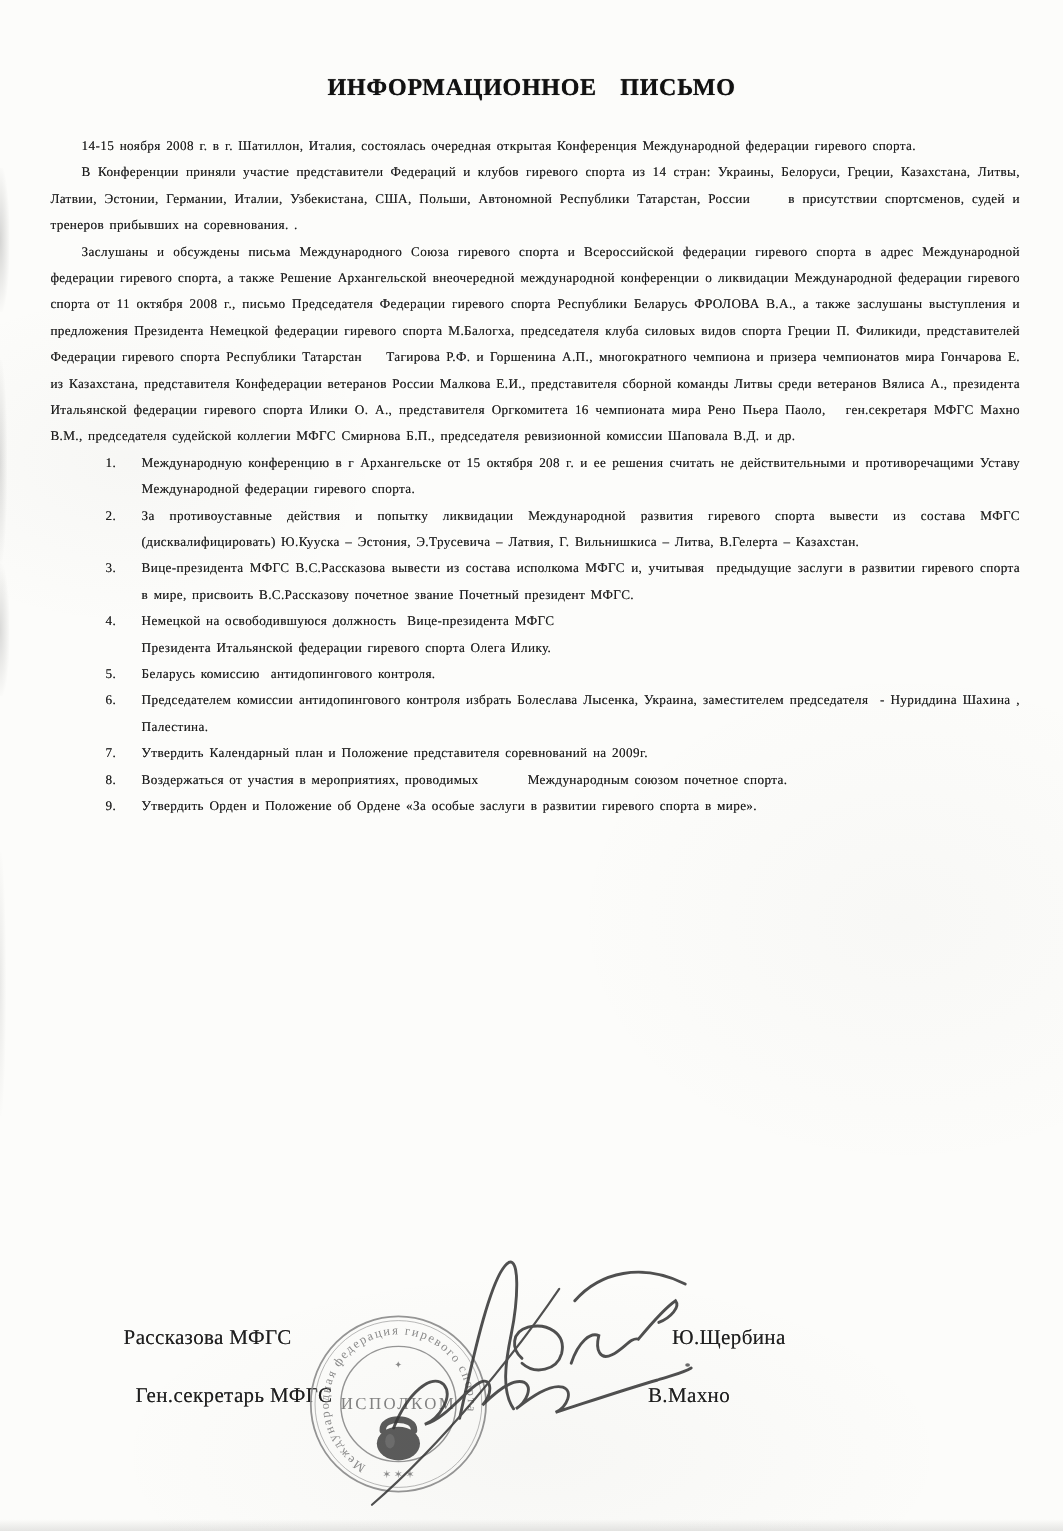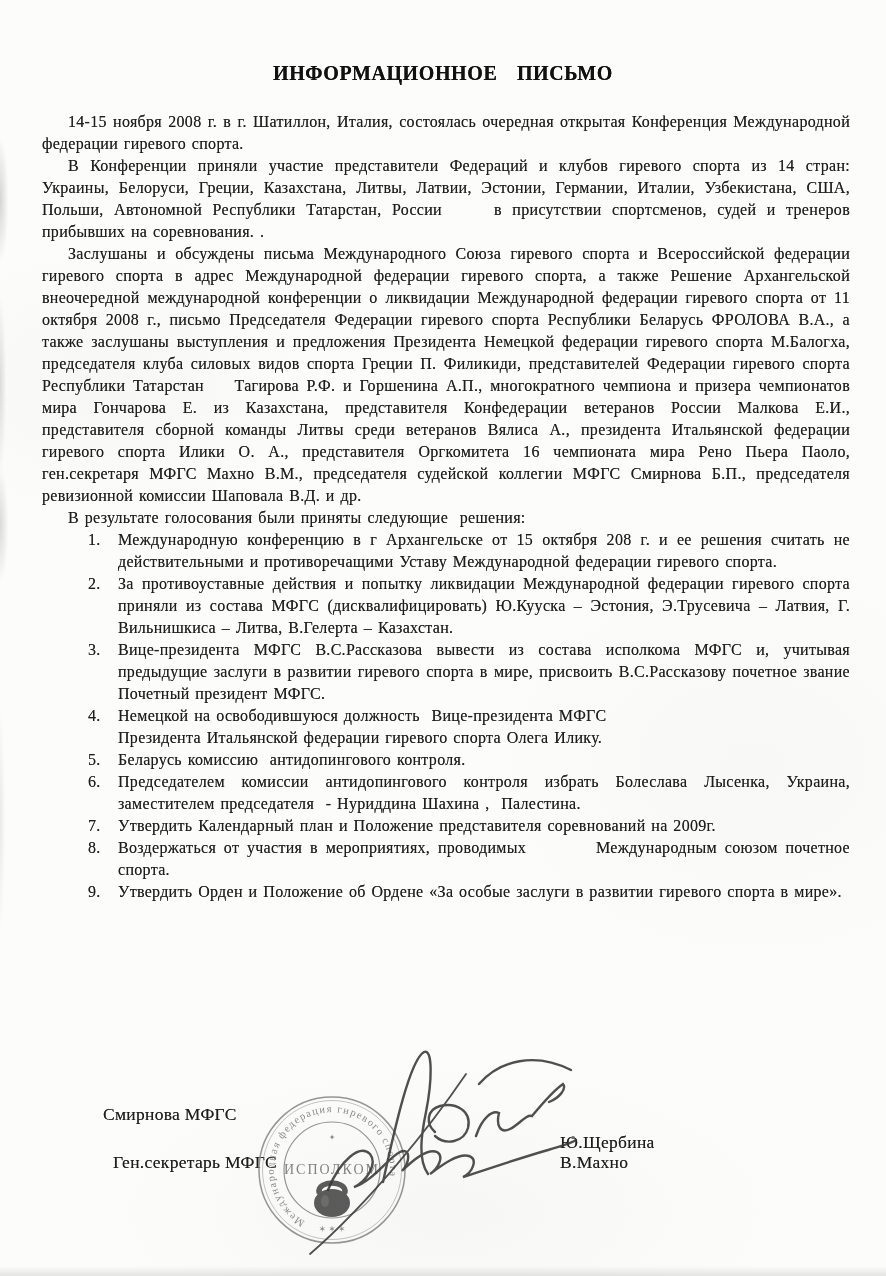--- a/index.html
+++ b/index.html
@@ -22,21 +22,21 @@
     text-align:center;
     font-size:20px;
     font-weight:bold;
     letter-spacing:0.6px;
     word-spacing:14px;
     color:#111;
     text-shadow:0 0 0.6px #222;
   }
   .body{
     padding:26px 36px 0 42px;
-    font-size:16px;
+    font-size:11px;
     line-height:22px;
     letter-spacing:0.3px;
     word-spacing:1.5px;
     text-shadow:0 0 0.5px rgba(30,30,30,0.65);
   }
   .para{
     margin:0;
     text-align:justify;
     text-indent:26px;
     white-space:pre-wrap;
@@ -60,23 +60,23 @@
     white-space:pre-wrap;
   }
   .sig{
     position:absolute;
     font-size:17.5px;
     letter-spacing:0.3px;
     text-shadow:0 0 0.5px rgba(30,30,30,0.65);
     white-space:nowrap;
   }
   .sig.l1{left:103px;top:1104px;}
-  .sig.n1{left:560px;top:1104px;margin-top:28px;}
+  .sig.n1{left:560px;top:1104px;}
   .sig.l2{left:113px;top:1152px;}
-  .sig.n2{left:560px;top:1152px;}
+  .sig.n2{left:540px;top:1152px;}
   .stamp{
     position:absolute;left:254px;top:1092px;
     width:156px;height:156px;
     opacity:0.9;
   }
   .signature-svg{
     position:absolute;left:280px;top:1032px;
     width:320px;height:240px;
   }
   .smudge{position:absolute;pointer-events:none;}
@@ -91,30 +91,29 @@
 <body>
 
 <div class="page">
 
   <h1 class="title">ИНФОРМАЦИОННОЕ ПИСЬМО</h1>
 
   <div class="body">
     <p class="para">14-15 ноября 2008 г. в г. Шатиллон, Италия, состоялась очередная открытая Конференция Международной федерации гиревого спорта.</p>
     <p class="para">В Конференции приняли участие представители Федераций и клубов гиревого спорта из 14 стран: Украины, Белоруси, Греции, Казахстана, Литвы, Латвии, Эстонии, Германии, Италии, Узбекистана, США, Польши, Автономной Республики Татарстан, России     в присутствии спортсменов, судей и тренеров прибывших на соревнования. .</p>
     <p class="para">Заслушаны и обсуждены письма Международного Союза гиревого спорта и Всероссийской федерации гиревого спорта в адрес Международной федерации гиревого спорта, а также Решение Архангельской внеочередной международной конференции о ликвидации Международной федерации гиревого спорта от 11 октября 2008 г., письмо Председателя Федерации гиревого спорта Республики Беларусь ФРОЛОВА В.А., а также заслушаны выступления и предложения Президента Немецкой федерации гиревого спорта М.Балогха, председателя клуба силовых видов спорта Греции П. Филикиди, представителей Федерации гиревого спорта Республики Татарстан    Тагирова Р.Ф. и Горшенина А.П., многократного чемпиона и призера чемпионатов мира Гончарова Е. из Казахстана, представителя Конфедерации ветеранов России Малкова Е.И., представителя сборной команды Литвы среди ветеранов Вялиса А., президента Итальянской федерации гиревого спорта Илики О. А., представителя Оргкомитета 16 чемпионата мира Рено Пьера Паоло,   ген.секретаря МФГС Махно В.М., председателя судейской коллегии МФГС Смирнова Б.П., председателя ревизионной комиссии Шаповала В.Д. и др.</p>
-    <p class="para">В результате голосования были приняты следующие  решения:</p>
 
     <ol class="decisions">
       <li>
           <span class="num">1.</span>
           <span class="txt">Международную конференцию в г Архангельске от 15 октября 208 г. и ее решения считать не действительными и противоречащими Уставу Международной федерации гиревого спорта.</span>
         </li>
       <li>
           <span class="num">2.</span>
-          <span class="txt">За противоуставные действия и попытку ликвидации Международной федерации гиревого спорта приняли из состава МФГС (дисквалифицировать) Ю.Кууска – Эстония, Э.Трусевича – Латвия, Г. Вильнишкиса – Литва, В.Гелерта – Казахстан.</span>
+          <span class="txt">За противоуставные действия и попытку ликвидации Международной развития гиревого спорта вывести из состава МФГС (дисквалифицировать) Ю.Кууска – Эстония, Э.Трусевича – Латвия, Г. Вильнишкиса – Литва, В.Гелерта – Казахстан.</span>
         </li>
       <li>
           <span class="num">3.</span>
           <span class="txt">Вице-президента МФГС В.С.Рассказова вывести из состава исполкома МФГС и, учитывая  предыдущие заслуги в развитии гиревого спорта в мире, присвоить В.С.Рассказову почетное звание Почетный президент МФГС.</span>
         </li>
       <li>
           <span class="num">4.</span>
           <span class="txt">Немецкой на освободившуюся должность  Вице-президента МФГС
 Президента Итальянской федерации гиревого спорта Олега Илику.</span>
         </li>
@@ -134,21 +133,21 @@
           <span class="num">8.</span>
           <span class="txt">Воздержаться от участия в мероприятиях, проводимых         Международным союзом почетное спорта.</span>
         </li>
       <li>
           <span class="num">9.</span>
           <span class="txt">Утвердить Орден и Положение об Ордене «За особые заслуги в развитии гиревого спорта в мире».</span>
         </li>
     </ol>
   </div>
 
-  <span class="sig l1">Смирнова МФГС</span>
+  <span class="sig l1">Рассказова МФГС</span>
   <span class="sig n1">Ю.Щербина</span>
   <span class="sig l2">Ген.секретарь МФГС</span>
   <span class="sig n2">В.Махно</span>
 
   <svg class="stamp" viewBox="0 0 156 156">
     <defs>
       <path id="ringPath" d="M 78,136 A 58,58 0 1,1 78.02,136"></path>
     </defs>
     <circle cx="78" cy="78" r="73" fill="none" stroke="#8a8a8a" stroke-width="1.5"></circle>
     <circle cx="78" cy="78" r="69.5" fill="none" stroke="#8a8a8a" stroke-width="0.8" opacity="0.7"></circle>

